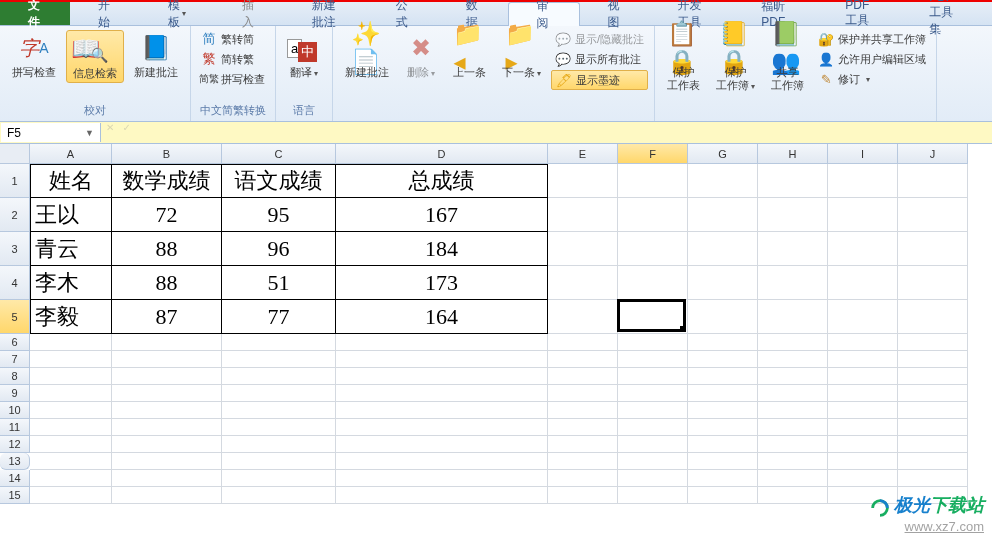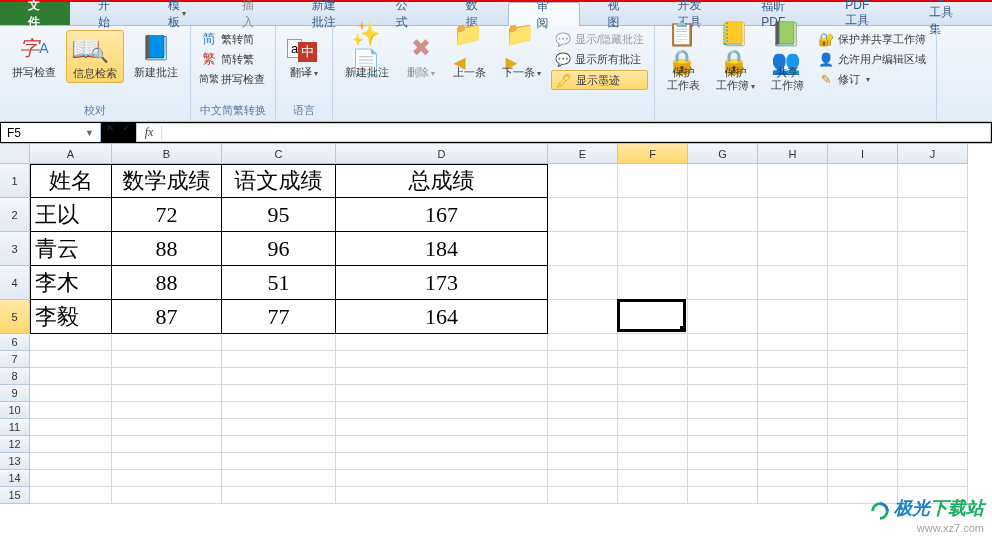--- a/index.html
+++ b/index.html
@@ -24,21 +24,21 @@
 .big-btn.active { background: linear-gradient(#ffe9a8,#ffd76b); border: 1px solid #e0b04a; }
 .big-btn .icn { width: 32px; height: 32px; display: flex; align-items: center; justify-content: center; font-size: 24px; }
 .big-btn .lbl { font-size: 11px; color: #3b3b3b; text-align: center; line-height: 1.2; margin-top: 2px; }
 .small-btns { display: flex; flex-direction: column; gap: 2px; }
 .small-btn { display: flex; align-items: center; gap: 4px; padding: 1px 4px; cursor: pointer; font-size: 11px; color: #3b3b3b; border-radius: 2px; white-space: nowrap; }
 .small-btn.active { background: linear-gradient(#ffe9a8,#ffd76b); border: 1px solid #e0b04a; }
 .small-btn .si { width: 16px; height: 16px; display: inline-flex; align-items: center; justify-content: center; font-size: 13px; }
 .tri { font-size: 8px; color: #555; margin-left: 2px; }
 
 
-.formula-row { height: 22px; border-bottom: 1px solid #a9c0dd; display: flex; align-items: stretch; background: #000000; }
+.formula-row { height: 22px; border-bottom: 1px solid #a9c0dd; display: flex; align-items: stretch; background: #fef9c3; }
 .namebox { width: 100px; border-right: 1px solid #a9c0dd; display: flex; align-items: center; padding: 0 6px; background: #fff; margin: 1px; font-size: 12px; }
 .namebox .dd { margin-left: auto; color: #666; font-size: 9px; }
 .fx-area { display: flex; align-items: center; flex: 1; background: #fff; margin: 1px; border: 1px solid #ccc; }
 .fx-lbl { font-style: italic; font-family: "Times New Roman", serif; padding: 0 8px; color: #444; border-right: 1px solid #ddd; }
 .fx-input { flex: 1; border: none; outline: none; padding: 0 6px; font-size: 12px; height: 100%; }
 .fx-btns { padding: 0 4px; color: #888; cursor: pointer; font-size: 10px; }
 
 
 .sheet-area { position: relative; height: calc(538px - 2px - 24px - 96px - 22px); overflow: hidden; background: #fff; }
 .corner { position: absolute; left: 0; top: 0; width: 30px; height: 20px; background: #e8edf4; border-right: 1px solid #b7c8de; border-bottom: 1px solid #b7c8de; z-index: 3; }
@@ -56,21 +56,21 @@
 .gcell.hdr { justify-content: center; }
 .gcell.num { justify-content: center; }
 .gcell.name { justify-content: flex-start; padding-left: 4px; }
 .sel-box { position: absolute; border: 3px solid #000; pointer-events: none; z-index: 5; }
 .sel-handle { position: absolute; width: 6px; height: 6px; background: #000; right: -3px; bottom: -3px; }
 
 
 .watermark { position: absolute; right: 8px; bottom: 4px; text-align: right; z-index: 10; opacity: 0.9; }
 .watermark .w1 { color: #00a651; font-size: 18px; font-weight: bold; font-style: italic; }
 .watermark .w1 .b { color: #0074c8; }
-.watermark .w2 { color: #999; font-size: 11px; }
+.watermark .w2 { color: #999; font-size: 13px; text-decoration: underline; }
 .wm-icon { display:inline-block; width:22px; height:22px; vertical-align:middle; }
 </style>
 </head>
 <body>
 
 <div class="top-red"></div>
 
 <div class="menubar">
   <div class="menu-tab file">文件</div>
   <div id="menu-tabs" style="display: contents;"></div>
@@ -214,24 +214,20 @@
   </div>
 </div>
 
 <div class="formula-row">
   <div class="namebox">
     <span>F5</span>
     <span class="dd">▼</span>
   </div>
   <span class="fx-btns" style="opacity:.3;">✕</span>
   <span class="fx-btns" style="opacity:.3;">✓</span>
-  <div class="fx-area">
-    <span class="fx-lbl">fx</span>
-    <input class="fx-input" value="" style="">
-  </div>
 </div>
 
 <div class="sheet-area">
   <div class="corner"></div>
   <div class="col-headers" id="colh">
       <div class="col-h" style="width: 82px;">A</div>
       <div class="col-h" style="width: 110px;">B</div>
       <div class="col-h" style="width: 114px;">C</div>
       <div class="col-h" style="width: 212px;">D</div>
       <div class="col-h" style="width: 70px;">E</div>
@@ -247,21 +243,21 @@
       <div class="row-h" style="height: 34px;">3</div>
       <div class="row-h" style="height: 34px;">4</div>
       <div class="row-h hi" style="height: 34px;">5</div>
       <div class="row-h" style="height: 17px;">6</div>
       <div class="row-h" style="height: 17px;">7</div>
       <div class="row-h" style="height: 17px;">8</div>
       <div class="row-h" style="height: 17px;">9</div>
       <div class="row-h" style="height: 17px;">10</div>
       <div class="row-h" style="height: 17px;">11</div>
       <div class="row-h" style="height: 17px;">12</div>
-      <div class="row-h" style="height: 17px;">13</div>
+      <div class="row-h" style="height: 17px; border-radius: 6px;">13</div>
       <div class="row-h" style="height: 17px;">14</div>
       <div class="row-h" style="height: 17px;">15</div>
     </div>
   <div class="grid" id="grid">
       <div class="gcell" style="left: 0px; top: 0px; width: 82px; height: 34px;"></div>
       <div class="gcell" style="left: 82px; top: 0px; width: 110px; height: 34px;"></div>
       <div class="gcell" style="left: 192px; top: 0px; width: 114px; height: 34px;"></div>
       <div class="gcell" style="left: 306px; top: 0px; width: 212px; height: 34px;"></div>
       <div class="gcell" style="left: 518px; top: 0px; width: 70px; height: 34px;"></div>
       <div class="gcell" style="left: 588px; top: 0px; width: 70px; height: 34px;"></div>

